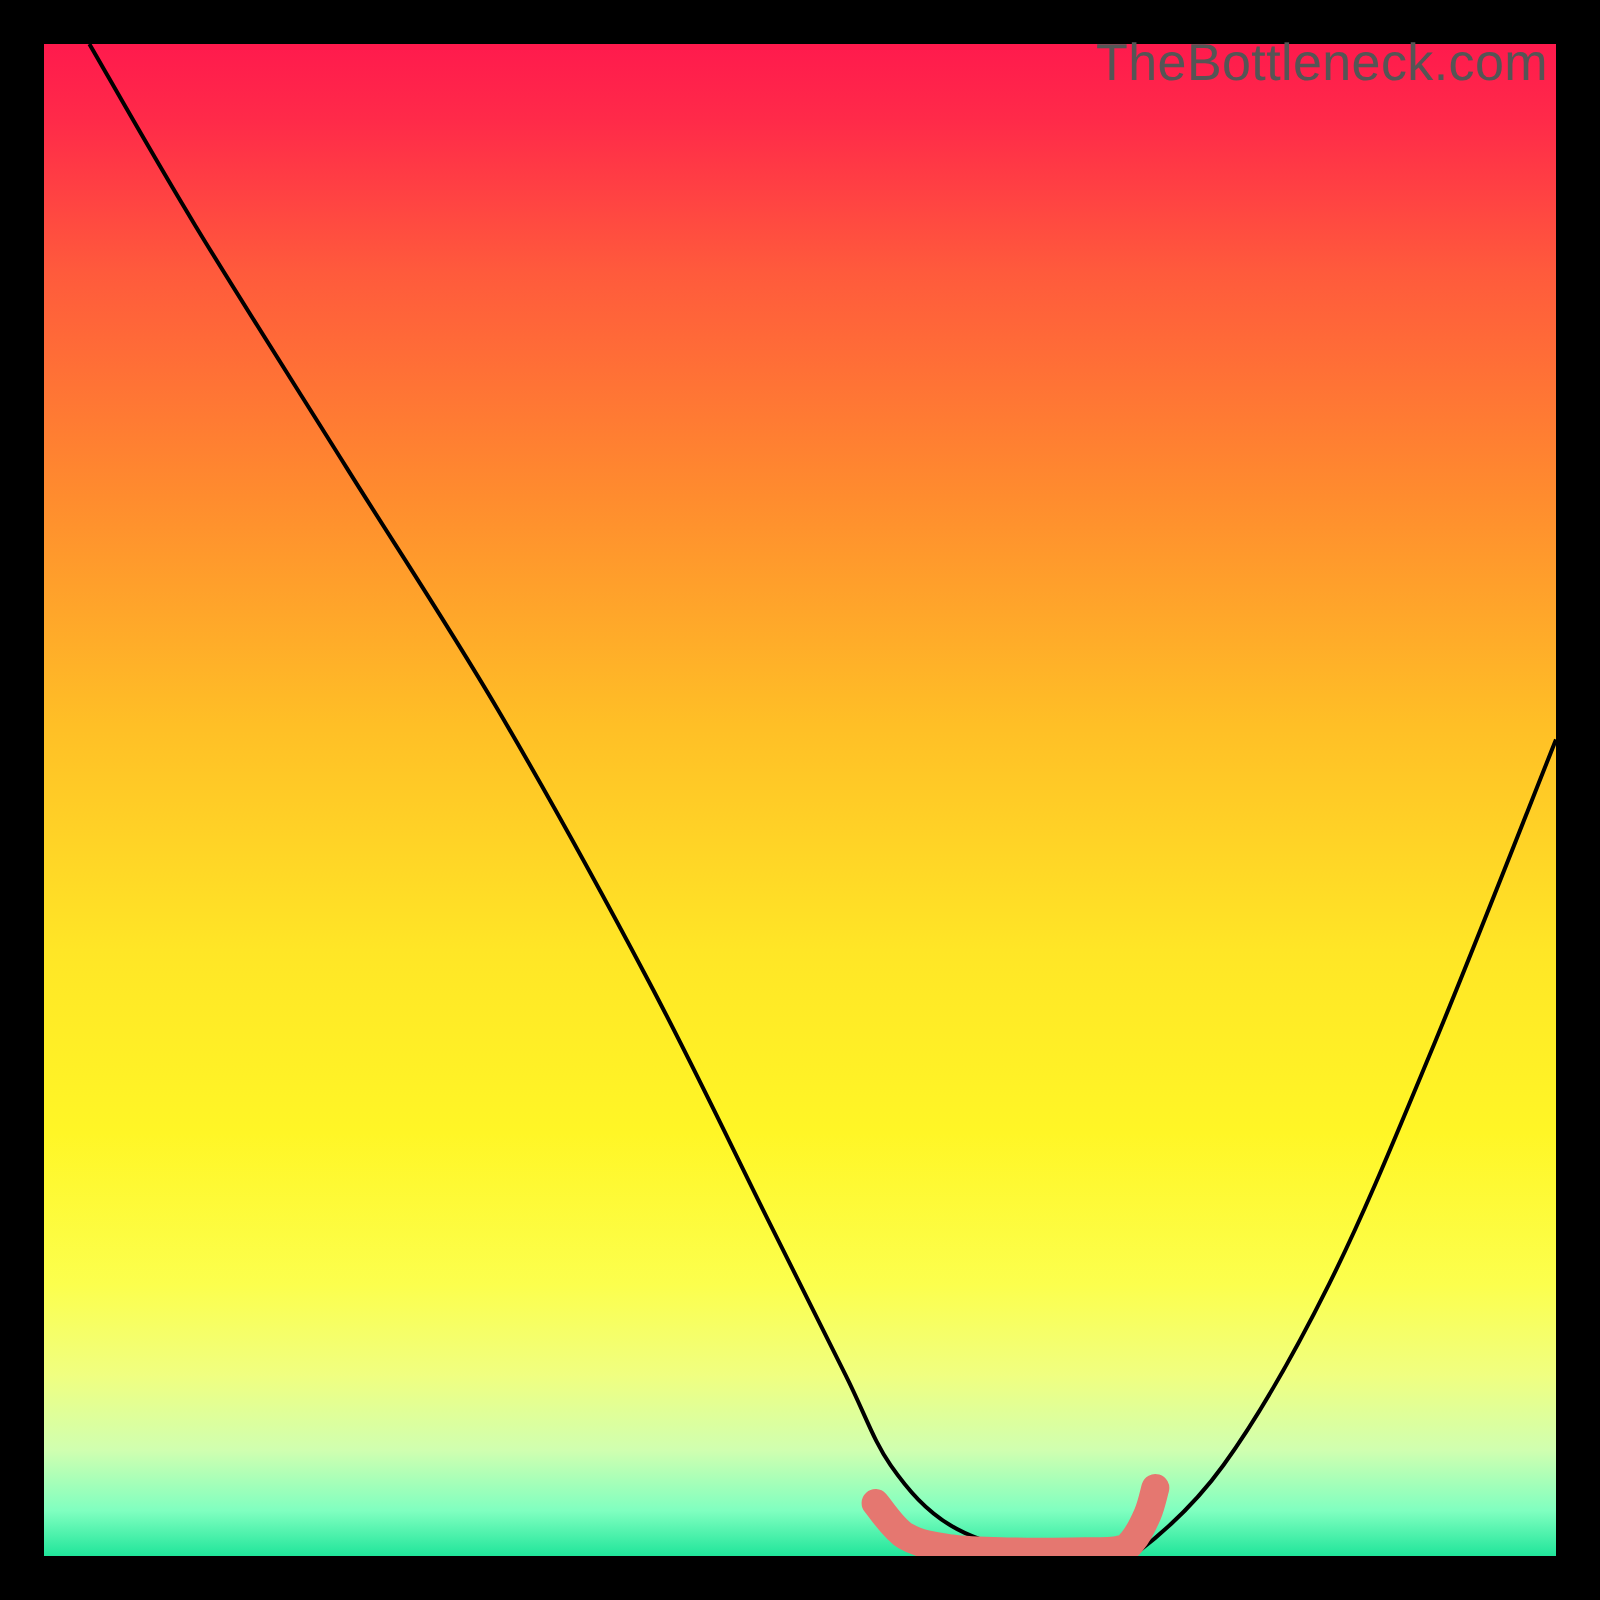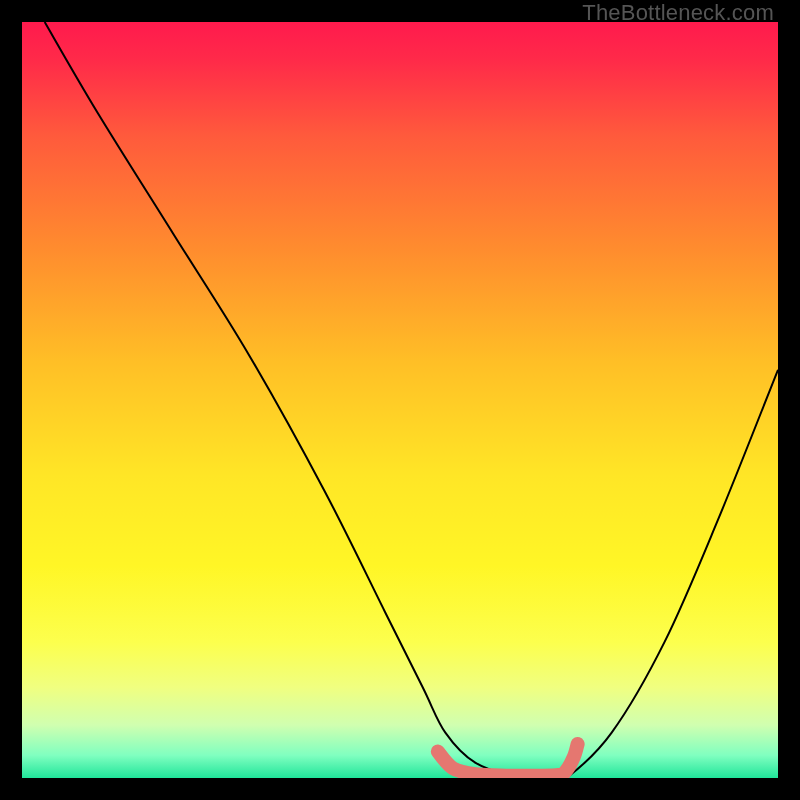--- a/index.html
+++ b/index.html
@@ -13,25 +13,25 @@
   .frame {
     position: absolute;
     left: 22px;
     top: 22px;
     width: 756px;
     height: 756px;
     background: #000;
   }
   .watermark {
     position: absolute;
-    top: 0px;
+    top: 16px;
     right: 26px;
     color: #555;
     font-family: Arial, Helvetica, sans-serif;
-    font-size: 22px;
+    font-size: 26px;
     letter-spacing: 0.2px;
     z-index: 10;
   }
   svg {
     display: block;
   }
 </style>
 </head>
 <body>
 

